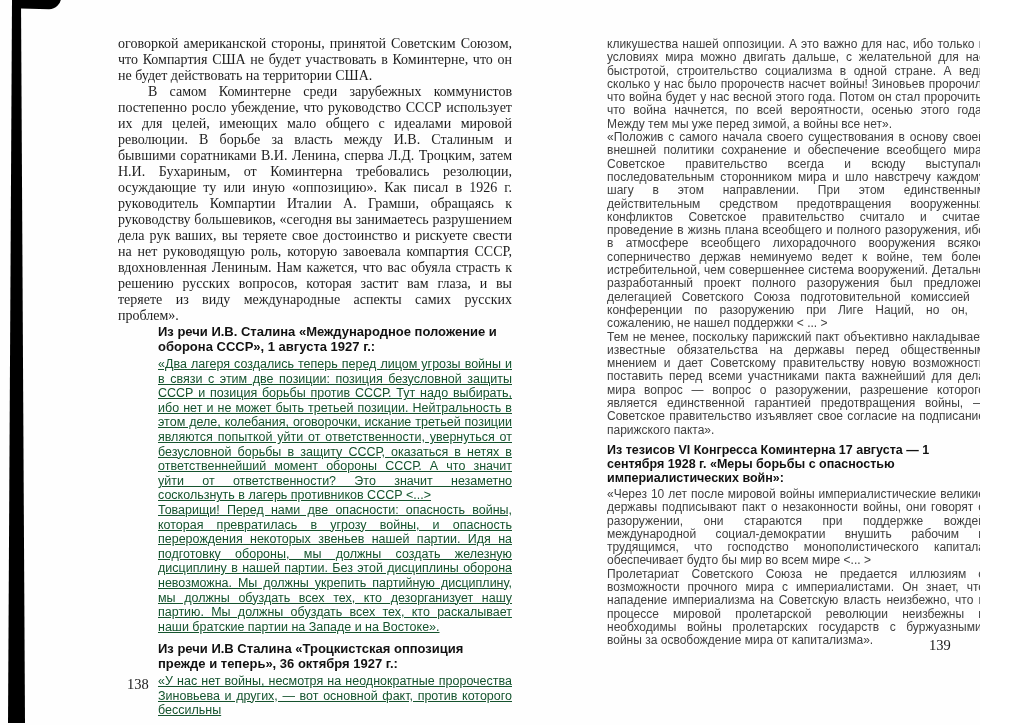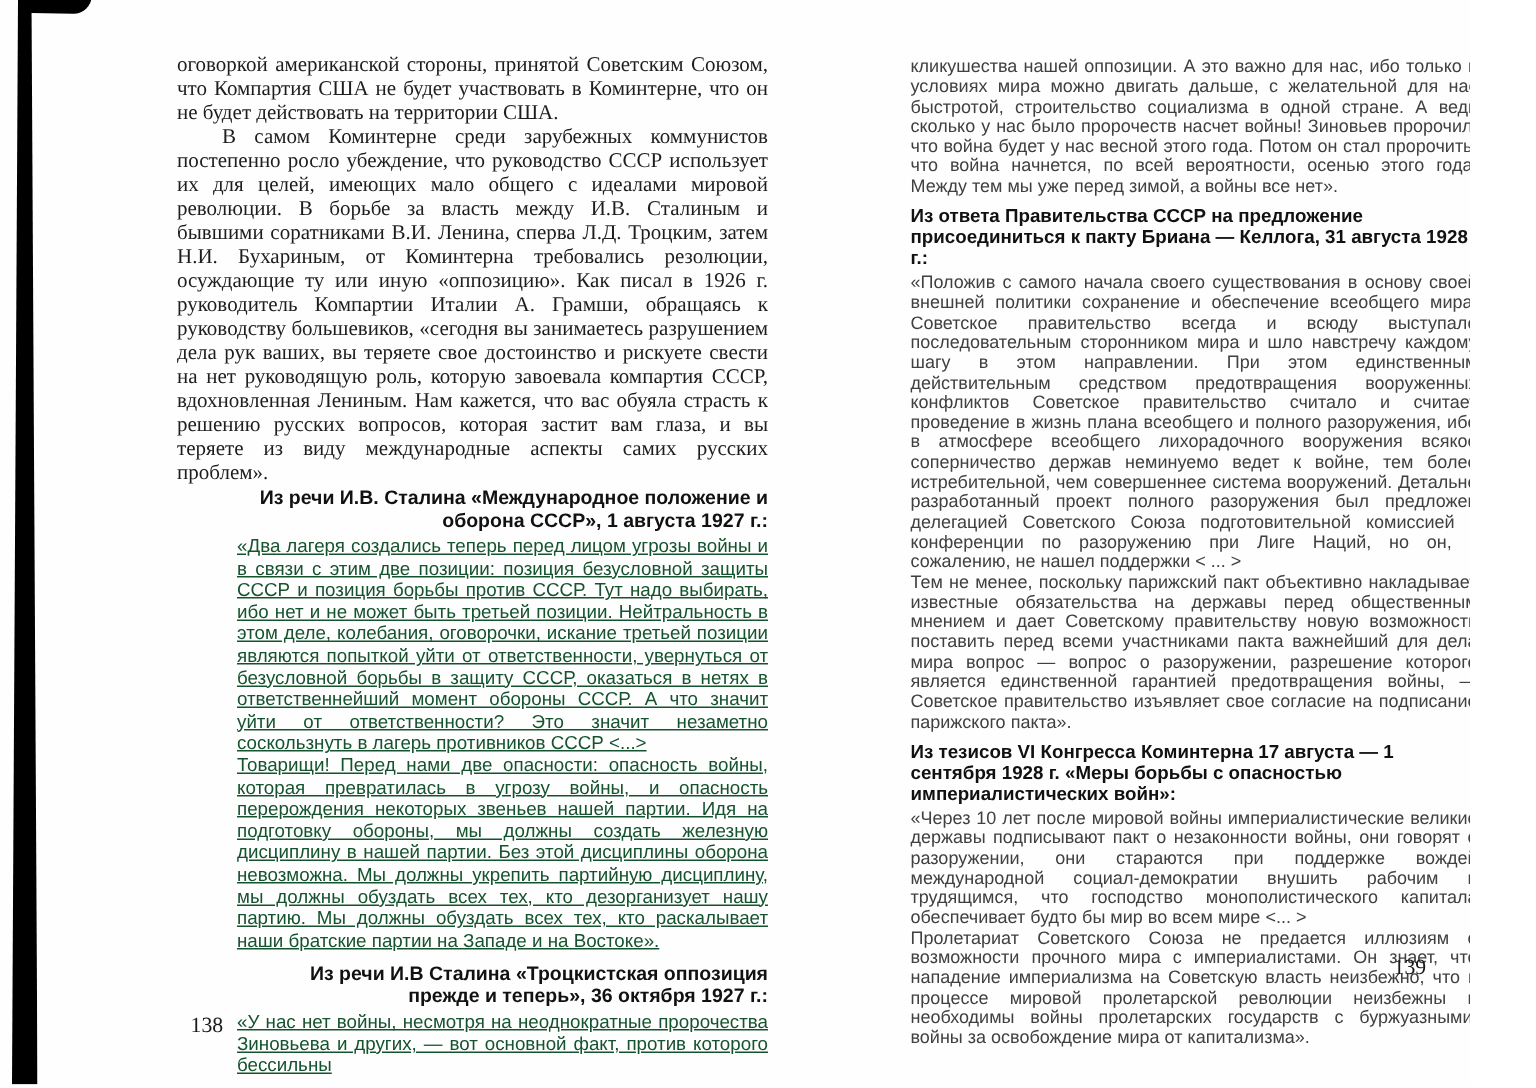--- a/index.html
+++ b/index.html
@@ -21,21 +21,21 @@
 
   p{margin:0;}
   .serif{font:14px/16px "Liberation Serif",serif;text-align:justify;color:#1d1d1d;}
   .serif.indent{text-indent:30px;}
 
   .section-heading{font:13px "Liberation Sans",sans-serif;font-weight:400;letter-spacing:.4px;
                    color:#1b1b1b;margin:14px 0 9px 0;}
 
   .docs-left{padding-left:40px;}
   .docs-left .doc-heading{font:bold 13px/15px "Liberation Sans",sans-serif;color:#111;
-                          text-align:right;margin:0 0 3px 0;}
+                          text-align:left;margin:0 0 3px 0;}
   .docs-left .doc-body{font:12.5px/14.6px "Liberation Sans",sans-serif;color:#14532d;
                        text-align:justify;text-decoration:underline;}
   .docs-left .doc-gap{margin-top:7px;}
 
   .page-right .doc-body,.page-right .serif-cont{font:12px/13.3px "Liberation Sans",sans-serif;
                        color:#404040;text-align:justify;}
   .page-right .doc-heading{font:bold 12.5px/14px "Liberation Sans",sans-serif;color:#111;
                            text-align:left;margin:6px 0 3px 0;}
 
   .page-number{position:absolute;font:14.5px "Liberation Serif",serif;color:#1a1a1a;}
@@ -62,21 +62,20 @@
       <p class="doc-body">Товарищи! Перед нами две опасности: опасность войны, которая превратилась в угрозу войны, и опасность перерождения некоторых звеньев нашей партии. Идя на подготовку обороны, мы должны создать железную дисциплину в нашей партии. Без этой дисциплины оборона невозможна. Мы должны укрепить партийную дисциплину, мы должны обуздать всех тех, кто дезорганизует нашу партию. Мы должны обуздать всех тех, кто раскалывает наши братские партии на Западе и на Востоке».</p>
 
       <p class="doc-heading doc-gap">Из речи И.В Сталина «Троцкистская оппозиция прежде и теперь», 36 октября 1927 г.:</p>
       <p class="doc-body">«У нас нет войны, несмотря на неоднократные пророчества Зиновьева и других, — вот основной факт, против которого бессильны</p>
     </div>
   </div>
 
   <div class="page-right">
     <p class="serif-cont">кликушества нашей оппозиции. А это важно для нас, ибо только в условиях мира можно двигать дальше, с желательной для нас быстротой, строительство социализма в одной стране. А ведь сколько у нас было пророчеств насчет войны! Зиновьев пророчил, что война будет у нас весной этого года. Потом он стал пророчить, что война начнется, по всей вероятности, осенью этого года. Между тем мы уже перед зимой, а войны все нет».</p>
 
-    <p class="doc-heading">Из ответа Правительства СССР на предложение присоединиться к пакту Бриана — Келлога, 31 августа 1928 г.:</p>
     <p class="doc-body">«Положив с самого начала своего существования в основу своей внешней политики сохранение и обеспечение всеобщего мира, Советское правительство всегда и всюду выступало последовательным сторонником мира и шло навстречу каждому шагу в этом направлении. При этом единственным действительным средством предотвращения вооруженных конфликтов Советское правительство считало и считает проведение в жизнь плана всеобщего и полного разоружения, ибо в атмосфере всеобщего лихорадочного вооружения всякое соперничество держав неминуемо ведет к войне, тем более истребительной, чем совершеннее система вооружений. Детально разработанный проект полного разоружения был предложен делегацией Советского Союза подготовительной комиссией к конференции по разоружению при Лиге Наций, но он, к сожалению, не нашел поддержки &lt; ... &gt;</p>
     <p class="doc-body">Тем не менее, поскольку парижский пакт объективно накладывает известные обязательства на державы перед общественным мнением и дает Советскому правительству новую возможность поставить перед всеми участниками пакта важнейший для дела мира вопрос — вопрос о разоружении, разрешение которого является единственной гарантией предотвращения войны, — Советское правительство изъявляет свое согласие на подписание парижского пакта».</p>
 
     <p class="doc-heading">Из тезисов VI Конгресса Коминтерна 17 августа — 1 сентября 1928 г. «Меры борьбы с опасностью империалистических войн»:</p>
     <p class="doc-body">«Через 10 лет после мировой войны империалистические великие державы подписывают пакт о незаконности войны, они говорят о разоружении, они стараются при поддержке вождей международной социал-демократии внушить рабочим и трудящимся, что господство монополистического капитала обеспечивает будто бы мир во всем мире &lt;... &gt;</p>
     <p class="doc-body">Пролетариат Советского Союза не предается иллюзиям о возможности прочного мира с империалистами. Он знает, что нападение империализма на Советскую власть неизбежно, что в процессе мировой пролетарской революции неизбежны и необходимы войны пролетарских государств с буржуазными, войны за освобождение мира от капитализма».</p>
   </div>
 
   <div class="page-number pn-left">138</div>
   <div class="page-number pn-right">139</div>

